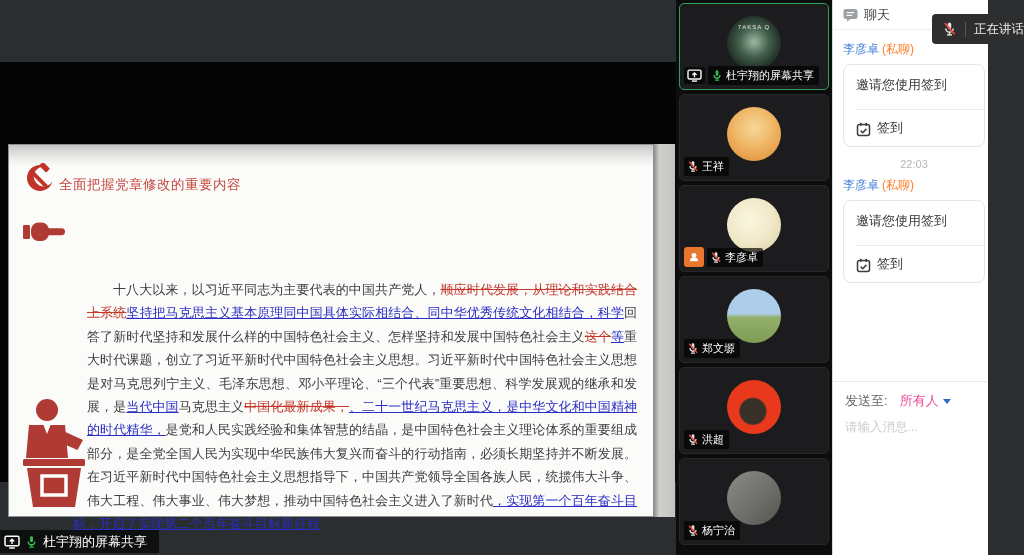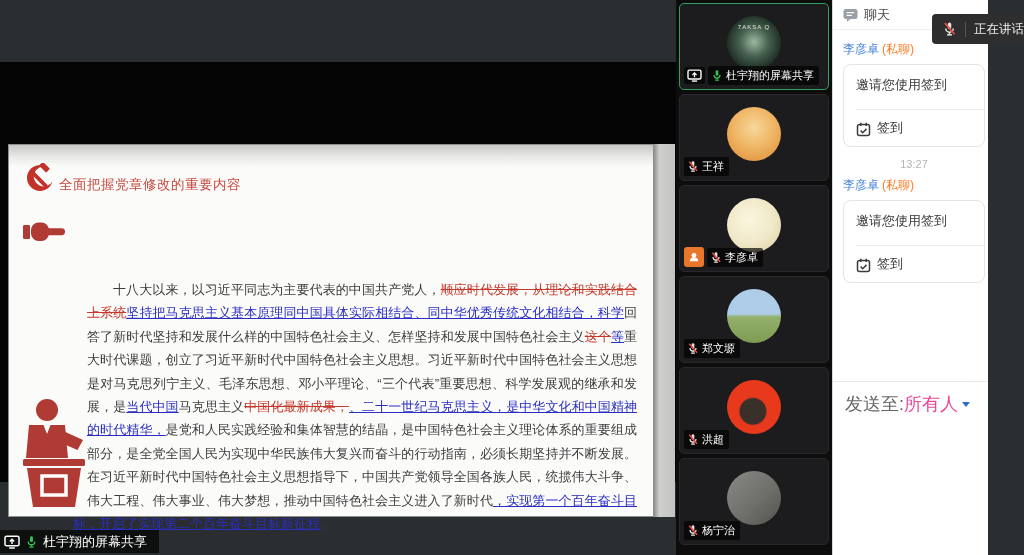--- a/index.html
+++ b/index.html
@@ -55,21 +55,21 @@
   .msg-head { font-size:12px; margin-top:2px; }
   .sender { color:#3f7ed8; }
   .tag { color:#ff7d2a; margin-left:3px; }
   .card { margin-top:6px; border:1px solid #e4e4e4; border-radius:8px; background:#fff; }
   .card-row1 { padding:11px 12px 15px; font-size:13px; color:#383838; }
   .card-div { border-top:1px solid #ececec; margin-left:12px; }
   .card-row2 { padding:9px 12px; display:flex; align-items:flex-end; gap:6px; font-size:13px; color:#383838; cursor:pointer; }
   .timestamp { text-align:center; color:#b5b5b5; font-size:11px; margin:11px 0 7px; }
   .chat-footer { position:absolute; left:0; right:0; bottom:0; height:174px; border-top:1px solid #e8e8e8;
                  padding:10px 12px; background:#fff; }
-  .send-row { display:flex; align-items:center; gap:0; font-size:18px; color:#666; }
+  .send-row { display:flex; align-items:center; gap:12px; font-size:13px; color:#666; }
   .send-target { color:#ec4899; display:flex; align-items:center; gap:4px; cursor:pointer; }
   .tri { width:0; height:0; border-left:4px solid transparent; border-right:4px solid transparent;
          border-top:5px solid #2d6dc8; margin-top:1px; }
   .msg-input { width:100%; height:110px; border:none; outline:none; resize:none; margin-top:9px;
                font-family:inherit; font-size:12.5px; color:#333; }
   .msg-input::placeholder { color:#ccc; }
 
   
   .toast { position:absolute; left:932px; top:14px; height:30px; width:140px; display:flex; align-items:center;
            gap:8px; background:#2e2e2e; border-radius:4px; padding:0 10px; }
@@ -277,21 +277,21 @@
               <rect x="1.5" y="2.5" width="12" height="11" rx="2" fill="none" stroke="#3c3c3c" stroke-width="1.5"></rect>
               <line x1="4.8" y1="0.8" x2="4.8" y2="4" stroke="#3c3c3c" stroke-width="1.5"></line>
               <line x1="10.2" y1="0.8" x2="10.2" y2="4" stroke="#3c3c3c" stroke-width="1.5"></line>
               <path d="M4.6 8.6 l2.1 2.1 l3.8 -3.8" fill="none" stroke="#3c3c3c" stroke-width="1.5"></path>
             </svg>
             <span>签到</span>
           </div>
         </div>
       </div>
 
-      <div class="timestamp">13:27</div>
+      <div class="timestamp">22:03</div>
 
       <div>
         <div class="msg-head">
           <span class="sender">李彦卓</span><span class="tag">(私聊)</span>
         </div>
         <div class="card">
           <div class="card-row1">邀请您使用签到</div>
           <div class="card-div"></div>
           <div class="card-row2">
             <svg width="15" height="15" viewBox="0 0 15 15">
@@ -307,20 +307,21 @@
     </div>
 
     <div class="chat-footer">
       <div class="send-row">
         <span>发送至:</span>
         <span class="send-target">
           <span>所有人</span>
           <span class="tri"></span>
         </span>
       </div>
+      <textarea class="msg-input" placeholder="请输入消息..." style=""></textarea>
     </div>
   </div>
 
   <div class="toast">
     <svg width="15" height="16" viewBox="0 0 16 16">
       <rect x="6.2" y="1" width="3.6" height="7.4" rx="1.8" fill="#e6e6e6"></rect>
       <path d="M4 7.4 a4 4 0 0 0 8 0" stroke="#e6e6e6" stroke-width="1.6" fill="none"></path>
       <line x1="8" y1="11.4" x2="8" y2="13.4" stroke="#e6e6e6" stroke-width="1.6"></line>
       <line x1="5.4" y1="14.2" x2="10.6" y2="14.2" stroke="#e6e6e6" stroke-width="1.6"></line>
       <line x1="3" y1="1.6" x2="13.4" y2="13.6" stroke="#e84c3d" stroke-width="2"></line>

